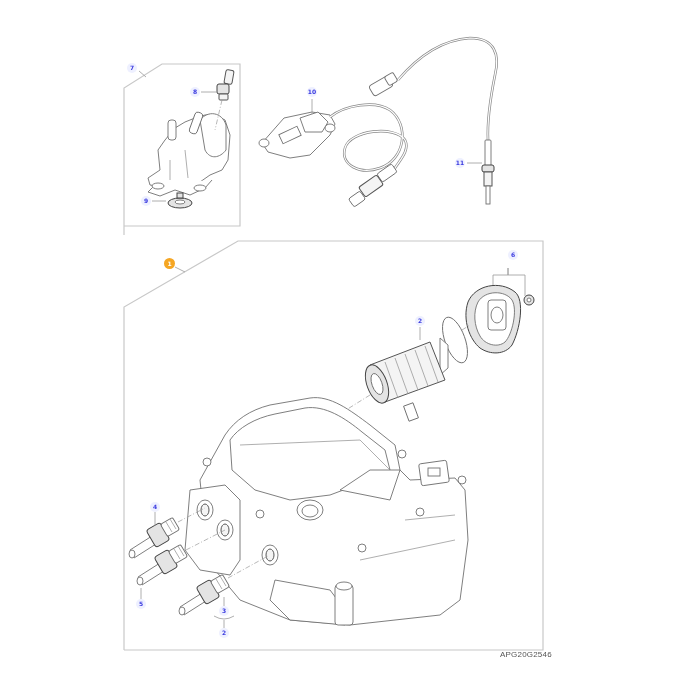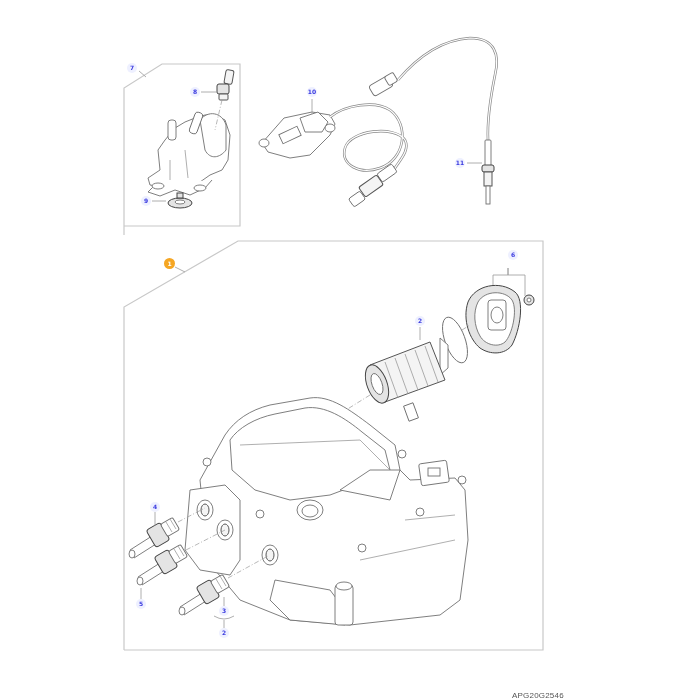--- a/index.html
+++ b/index.html
@@ -1,20 +1,20 @@
 <!DOCTYPE html>
 <html><head>
 <meta charset="utf-8">
 <style>
   html, body { margin:0; padding:0; background:#ffffff; }
   body { width:700px; height:700px; position:relative; overflow:hidden; font-family:"Liberation Sans", sans-serif; }
   #stage { position:absolute; left:0; top:0; width:700px; height:700px; }
   .callout { position:absolute; width:10px; height:10px; border-radius:50%; background:#eef0ff; color:#3a3ae0; font-size:6px; font-weight:bold; line-height:10px; text-align:center; font-family:"DejaVu Sans", sans-serif; }
   .callout.main { background:#f5a623; color:#ffffff; width:11px; height:11px; line-height:11px; }
-  .drawing-code { position:absolute; left:512px; top:650px; font-size:8px; color:#555555; letter-spacing:0.2px; font-family:"Liberation Sans", sans-serif;margin-top:41px; }
+  .drawing-code { position:absolute; left:500px; top:650px; font-size:8px; color:#555555; letter-spacing:0.2px; font-family:"Liberation Sans", sans-serif; }
   svg { position:absolute; left:0; top:0; }
   .ln { fill:none; stroke:#9a9a9a; stroke-width:0.8; }
   .fr { fill:none; stroke:#c8c8c8; stroke-width:1.2; }
   .pt { fill:#ffffff; stroke:#707070; stroke-width:0.9; }
   .pt2 { fill:#f4f4f4; stroke:#555555; stroke-width:1; }
   .dk { fill:#e4e4e4; stroke:#444444; stroke-width:1; }
   .dash { fill:none; stroke:#999; stroke-width:0.7; stroke-dasharray:5 2 1 2; }
   .cable { fill:none; stroke:#8a8a8a; stroke-width:2.6; }
   .cable-in { fill:none; stroke:#ffffff; stroke-width:1.2; }
 </style>

